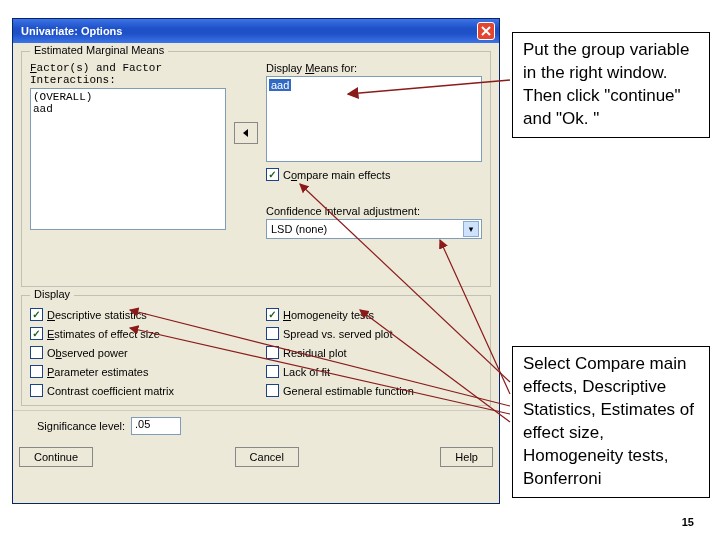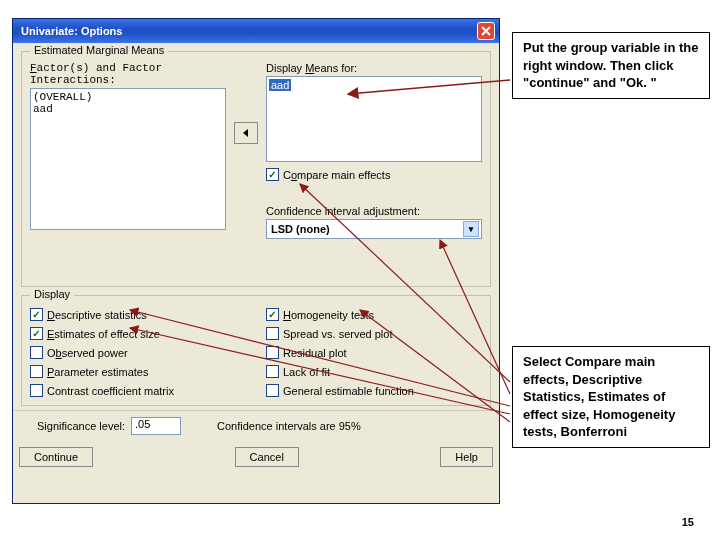--- a/index.html
+++ b/index.html
@@ -78,21 +78,20 @@
     background:#ece9d8;
     display:flex; align-items:center; justify-content:center;
   }
   .checkbox-row { display:flex; align-items:center; gap:4px; margin:2px 0; }
   .cb { width:13px; height:13px; border:1px solid #1c4288; background:#fff; display:flex; align-items:center; justify-content:center; font-size:10px; color:#1c5e1c; }
   .cb.checked::after { content:"✓"; font-weight:bold; }
   .combo {
     background:#fff; border:1px solid #7f9db9;
     height:20px; display:flex; align-items:center; justify-content:space-between; padding:0 2px 0 4px;
     font-size:11px;
-    font-weight:bold;
   }
   .combo-btn { width:16px; height:16px; background:#cde2fb; border:1px solid #8aa9d6; display:flex; align-items:center; justify-content:center; font-size:9px;}
   .display-group {
     margin: 6px 8px 4px 8px;
     border:1px solid #c0c0b4;
     padding:10px 8px 6px 8px;
     position:relative;
     display:grid;
     grid-template-columns: 1fr 1fr;
     gap: 2px 20px;
@@ -105,22 +104,22 @@
   }
   .textfield { background:#fff; border:1px solid #7f9db9; height:18px; padding:0 3px; width:50px; }
   .btnbar { display:flex; gap:6px; justify-content:space-between; padding:6px; }
   .btn { border:1px solid #888; background:#ece9d8; padding:3px 14px; font-size:11px; }
   .annot {
     position:absolute;
     border:1px solid #000;
     background:#fff;
     padding:6px 10px;
     font-family: Verdana, sans-serif;
-    font-size:13px;
-    font-weight:bold;
+    font-size:17px;
+    font-weight:normal;
     line-height:1.35;
   }
   .annot1 { left:512px; top:32px; width:198px; }
   .annot2 { left:512px; top:346px; width:198px; }
   .pagenum { position:absolute; right:26px; bottom:12px; font-family:Verdana,sans-serif; font-size:11px; font-weight:bold; }
   svg.arrows { position:absolute; left:0; top:0; pointer-events:none; }
 
   .sel { background:#316ac5; color:#fff; display:inline-block; padding:0 2px; margin-bottom:1px; }
 </style>
 </head>
@@ -223,21 +222,20 @@
     </div>
     <div class="checkbox-row">
       <div class="cb"></div>
       <span>General estimable function</span>
     </div>
   </div>
 
   <div class="bottom-row">
     <span>Significance level:</span>
     <div class="textfield"><span>.05</span></div>
-    <span style="margin-left:30px">Confidence intervals are 95%</span>
   </div>
 
   <div class="btnbar">
     <div class="btn">Continue</div>
     <div class="btn">Cancel</div>
     <div class="btn">Help</div>
   </div>
 </div>
 
 <div class="annot annot1">Put the group variable in the right window. Then click "continue" and "Ok. "</div>

